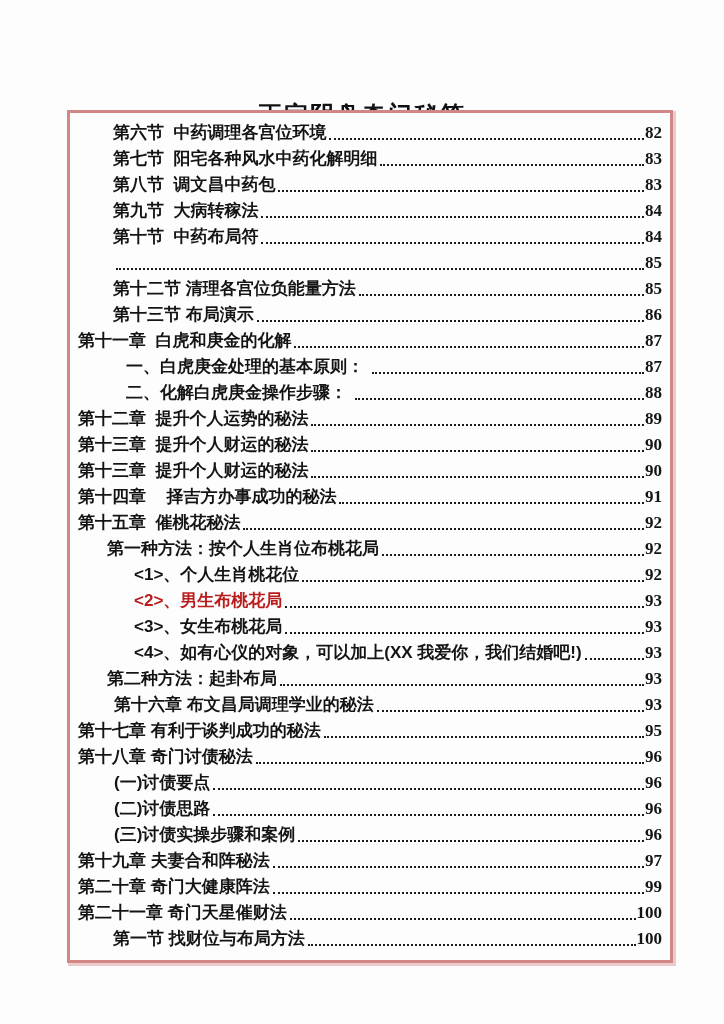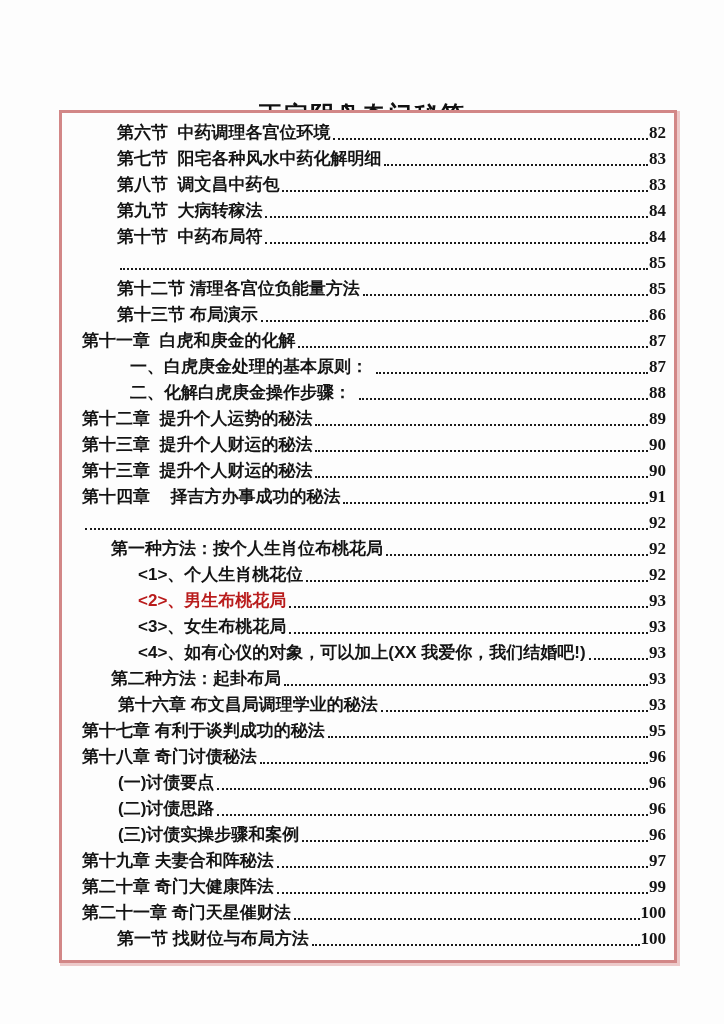--- a/index.html
+++ b/index.html
@@ -20,28 +20,28 @@
     margin: 0;
     padding-top: 99px;
     text-align: center;
     font-size: 24px;
     font-weight: 700;
     letter-spacing: 2px;
     color: #111;
   }
   .toc-box {
     position: absolute;
-    left: 59px;
+    left: 67px;
     top: 110px;
     width: 586px;
     height: 832px;
     border: 3px solid #d28787;
     box-shadow: 2px 2px 0 1px #edcaca;
     background: #fdfdfd;
-    padding: 7px 8px 8px 18px;
+    padding: 7px 8px 8px 6px;
   }
   .toc-row {
     display: flex;
     align-items: baseline;
     line-height: 26px;
     height: 26px;
     font-weight: 700;
   }
   .toc-label {
     white-space: pre;
@@ -143,20 +143,21 @@
     <span class="toc-label" style="color: rgb(20, 20, 20);">第十三章  提升个人财运的秘法</span>
     <span class="toc-leader" style="border-bottom-color: rgb(26, 26, 26);"></span>
     <span class="toc-page" style="color: rgb(20, 20, 20);">90</span>
   </div>
       <div class="toc-row level-chapter">
     <span class="toc-label" style="color: rgb(20, 20, 20); font-family: Liberation Mono, monospace;">第十四章  择吉方办事成功的秘法</span>
     <span class="toc-leader" style="border-bottom-color: rgb(26, 26, 26);"></span>
     <span class="toc-page" style="color: rgb(20, 20, 20);">91</span>
   </div>
       <div class="toc-row level-chapter">
+    <span class="toc-label" style="color: rgb(20, 20, 20);">第十五章  催桃花秘法</span>
     <span class="toc-leader" style="border-bottom-color: rgb(26, 26, 26);"></span>
     <span class="toc-page" style="color: rgb(20, 20, 20);">92</span>
   </div>
       <div class="toc-row level-method">
     <span class="toc-label" style="color: rgb(20, 20, 20);">第一种方法：按个人生肖位布桃花局</span>
     <span class="toc-leader" style="border-bottom-color: rgb(26, 26, 26);"></span>
     <span class="toc-page" style="color: rgb(20, 20, 20);">92</span>
   </div>
       <div class="toc-row level-item">
     <span class="toc-label" style="color: rgb(20, 20, 20);">&lt;1&gt;、个人生肖桃花位</span>

